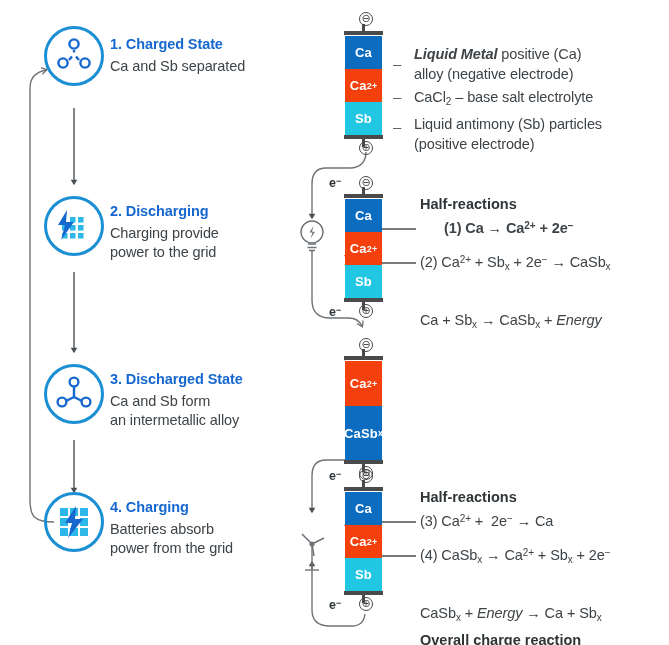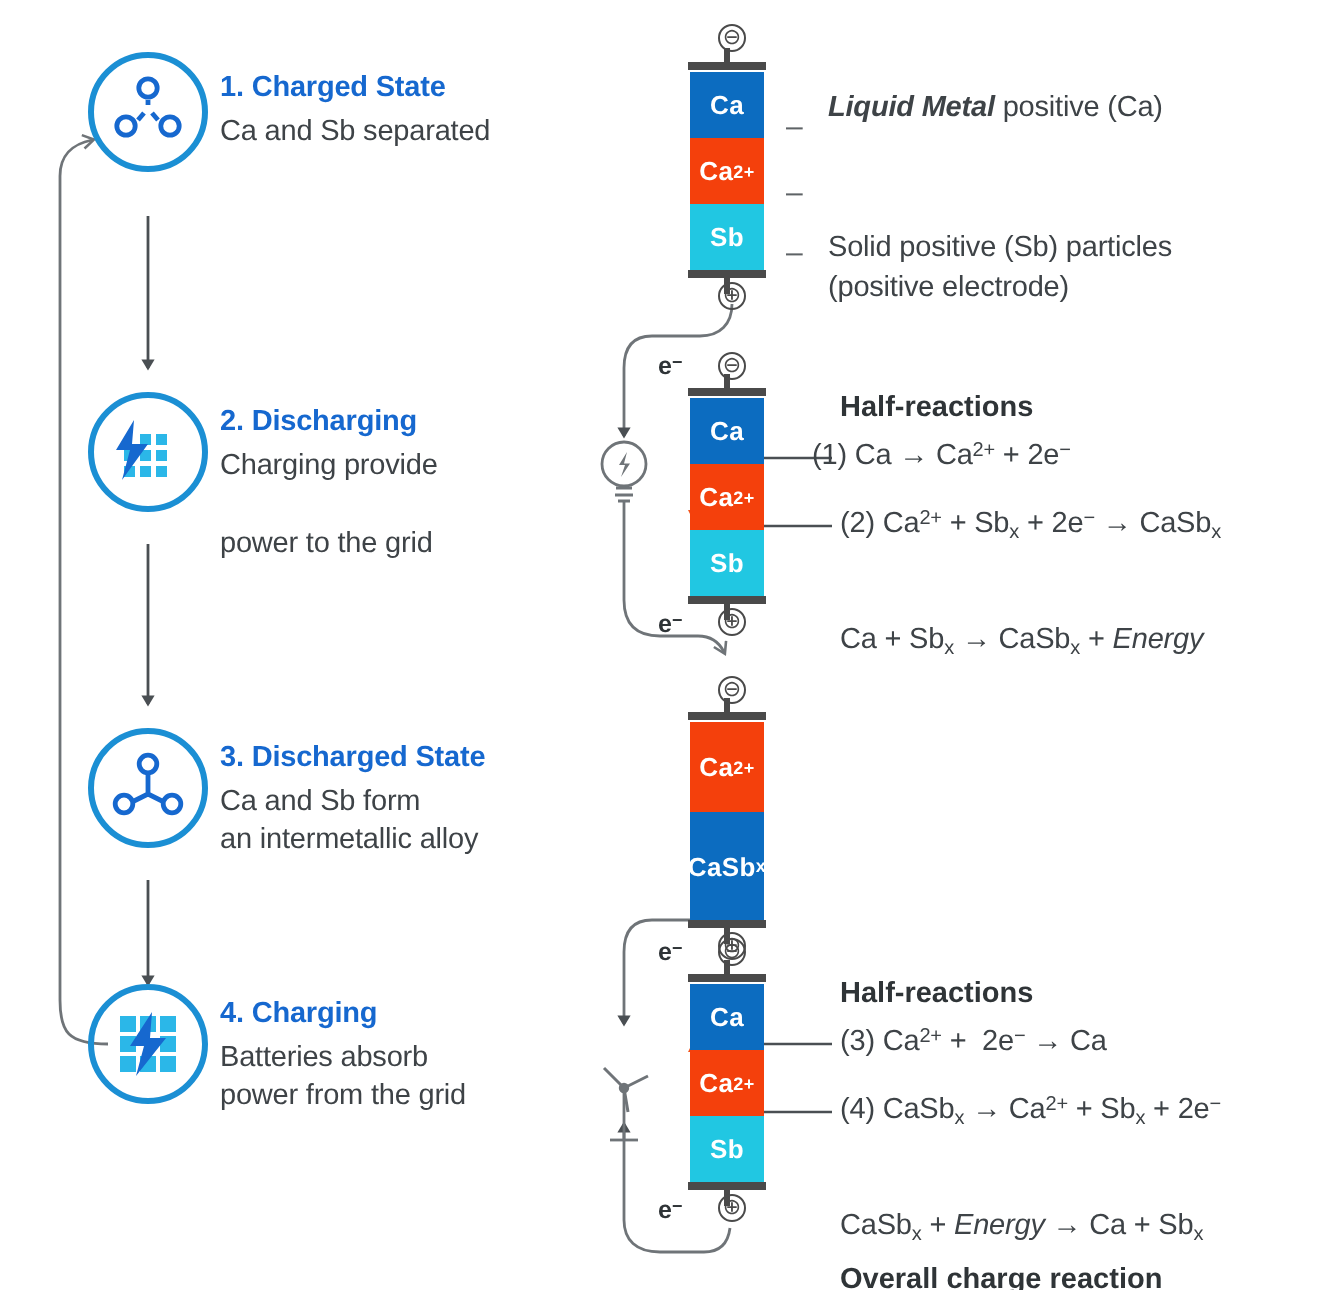--- a/index.html
+++ b/index.html
@@ -149,21 +149,21 @@
             <rect x="31" y="26" width="5.5" height="5.5"></rect>
           <rect x="15" y="34" width="5.5" height="5.5"></rect>
             <rect x="23" y="34" width="5.5" height="5.5"></rect>
             <rect x="31" y="34" width="5.5" height="5.5"></rect>
         </g>
         <path d="M20,11 L11,26 L18,26 L14,41 L27,23 L19,23 Z" fill="#1668cf"></path>
       </svg>
     </div>
     <div class="step-title" style="left:110px;top:203px;">2. Discharging</div>
     <div class="step-sub" style="left:110px;top:224px;">Charging provide</div>
-    <div class="step-sub" style="left:110px;top:243px;margin-top:20px;">power to the grid</div>
+    <div class="step-sub" style="left:110px;top:243px;">power to the grid</div>
   </div>
 
   <div class="step">
     <div class="circ" style="left:44px;top:364px;">
       <svg width="54" height="54" viewBox="0 0 54 54">
         <g stroke="#1668cf" stroke-width="2.4" fill="none">
           <circle cx="27" cy="15" r="4.4"></circle>
           <circle cx="15" cy="35" r="4.4"></circle>
           <circle cx="39" cy="35" r="4.4"></circle>
           <path d="M27,19.5 L27,30 M27,30 L19,34 M27,30 L35,34"></path>
@@ -204,46 +204,48 @@
     <div class="band cyan">Sb</div>
     <div class="term" style="top:99px;"></div>
     <div class="stem" style="top:103px;"></div>
   </div>
   <div class="pole" style="left:359px;top:12px;">⊖</div>
   <div class="pole" style="left:359px;top:141px;">⊕</div>
 
   <div class="leg-dash" style="left:393px;top:55px;">–</div>
   <div class="leg-txt" style="left:414px;top:45px;">
     <span style="font-style:italic;font-weight:bold;">Liquid Metal</span><span> positive (Ca)</span><br>
+    <span>alloy (negative electrode)</span>
   </div>
 
   <div class="leg-dash" style="left:393px;top:88px;">–</div>
+  <div class="leg-txt" style="left:414px;top:88px;">CaCl<sub>2</sub> – base salt electrolyte</div>
 
   <div class="leg-dash" style="left:393px;top:118px;">–</div>
   <div class="leg-txt" style="left:414px;top:115px;">
-    <span>Solid positive (Sb) particles</span><br>
+    <span>Liquid antimony (Sb) particles</span><br>
     <span>(positive electrode)</span>
   </div>
 
   <div class="cell" style="left:345px;top:199px;">
     <div class="stem" style="top:-12px;"></div>
     <div class="term" style="top:-5px;"></div>
     <div class="band blue">Ca</div>
     <div class="band orange">Ca<sup>2+</sup></div>
     <div class="band cyan">Sb</div>
     <div class="term" style="top:99px;"></div>
     <div class="stem" style="top:103px;"></div>
   </div>
   <div class="pole" style="left:359px;top:176px;">⊖</div>
   <div class="pole" style="left:359px;top:304px;">⊕</div>
   <div class="elabel" style="left:329px;top:176px;">e<sup>−</sup></div>
   <div class="elabel" style="left:329px;top:305px;">e<sup>−</sup></div>
 
   <div class="rx-head" style="left:420px;top:196px;">Half-reactions</div>
-  <div class="rx" style="left:406px;top:220px;">
+  <div class="rx" style="left:444px;top:220px;font-weight:bold;">
     (1) Ca → Ca<sup>2+</sup> + 2e<sup>−</sup>
   </div>
   <div class="rx" style="left:420px;top:254px;">
     (2) Ca<sup>2+</sup> + Sb<sub>x</sub> + 2e<sup>−</sup> → CaSb<sub>x</sub>
   </div>
   <div class="rx" style="left:420px;top:312px;">
     Ca + Sb<sub>x</sub> → CaSb<sub>x</sub> + <i>Energy</i>
   </div>
 
   <div class="cell" style="left:345px;top:361px;">

